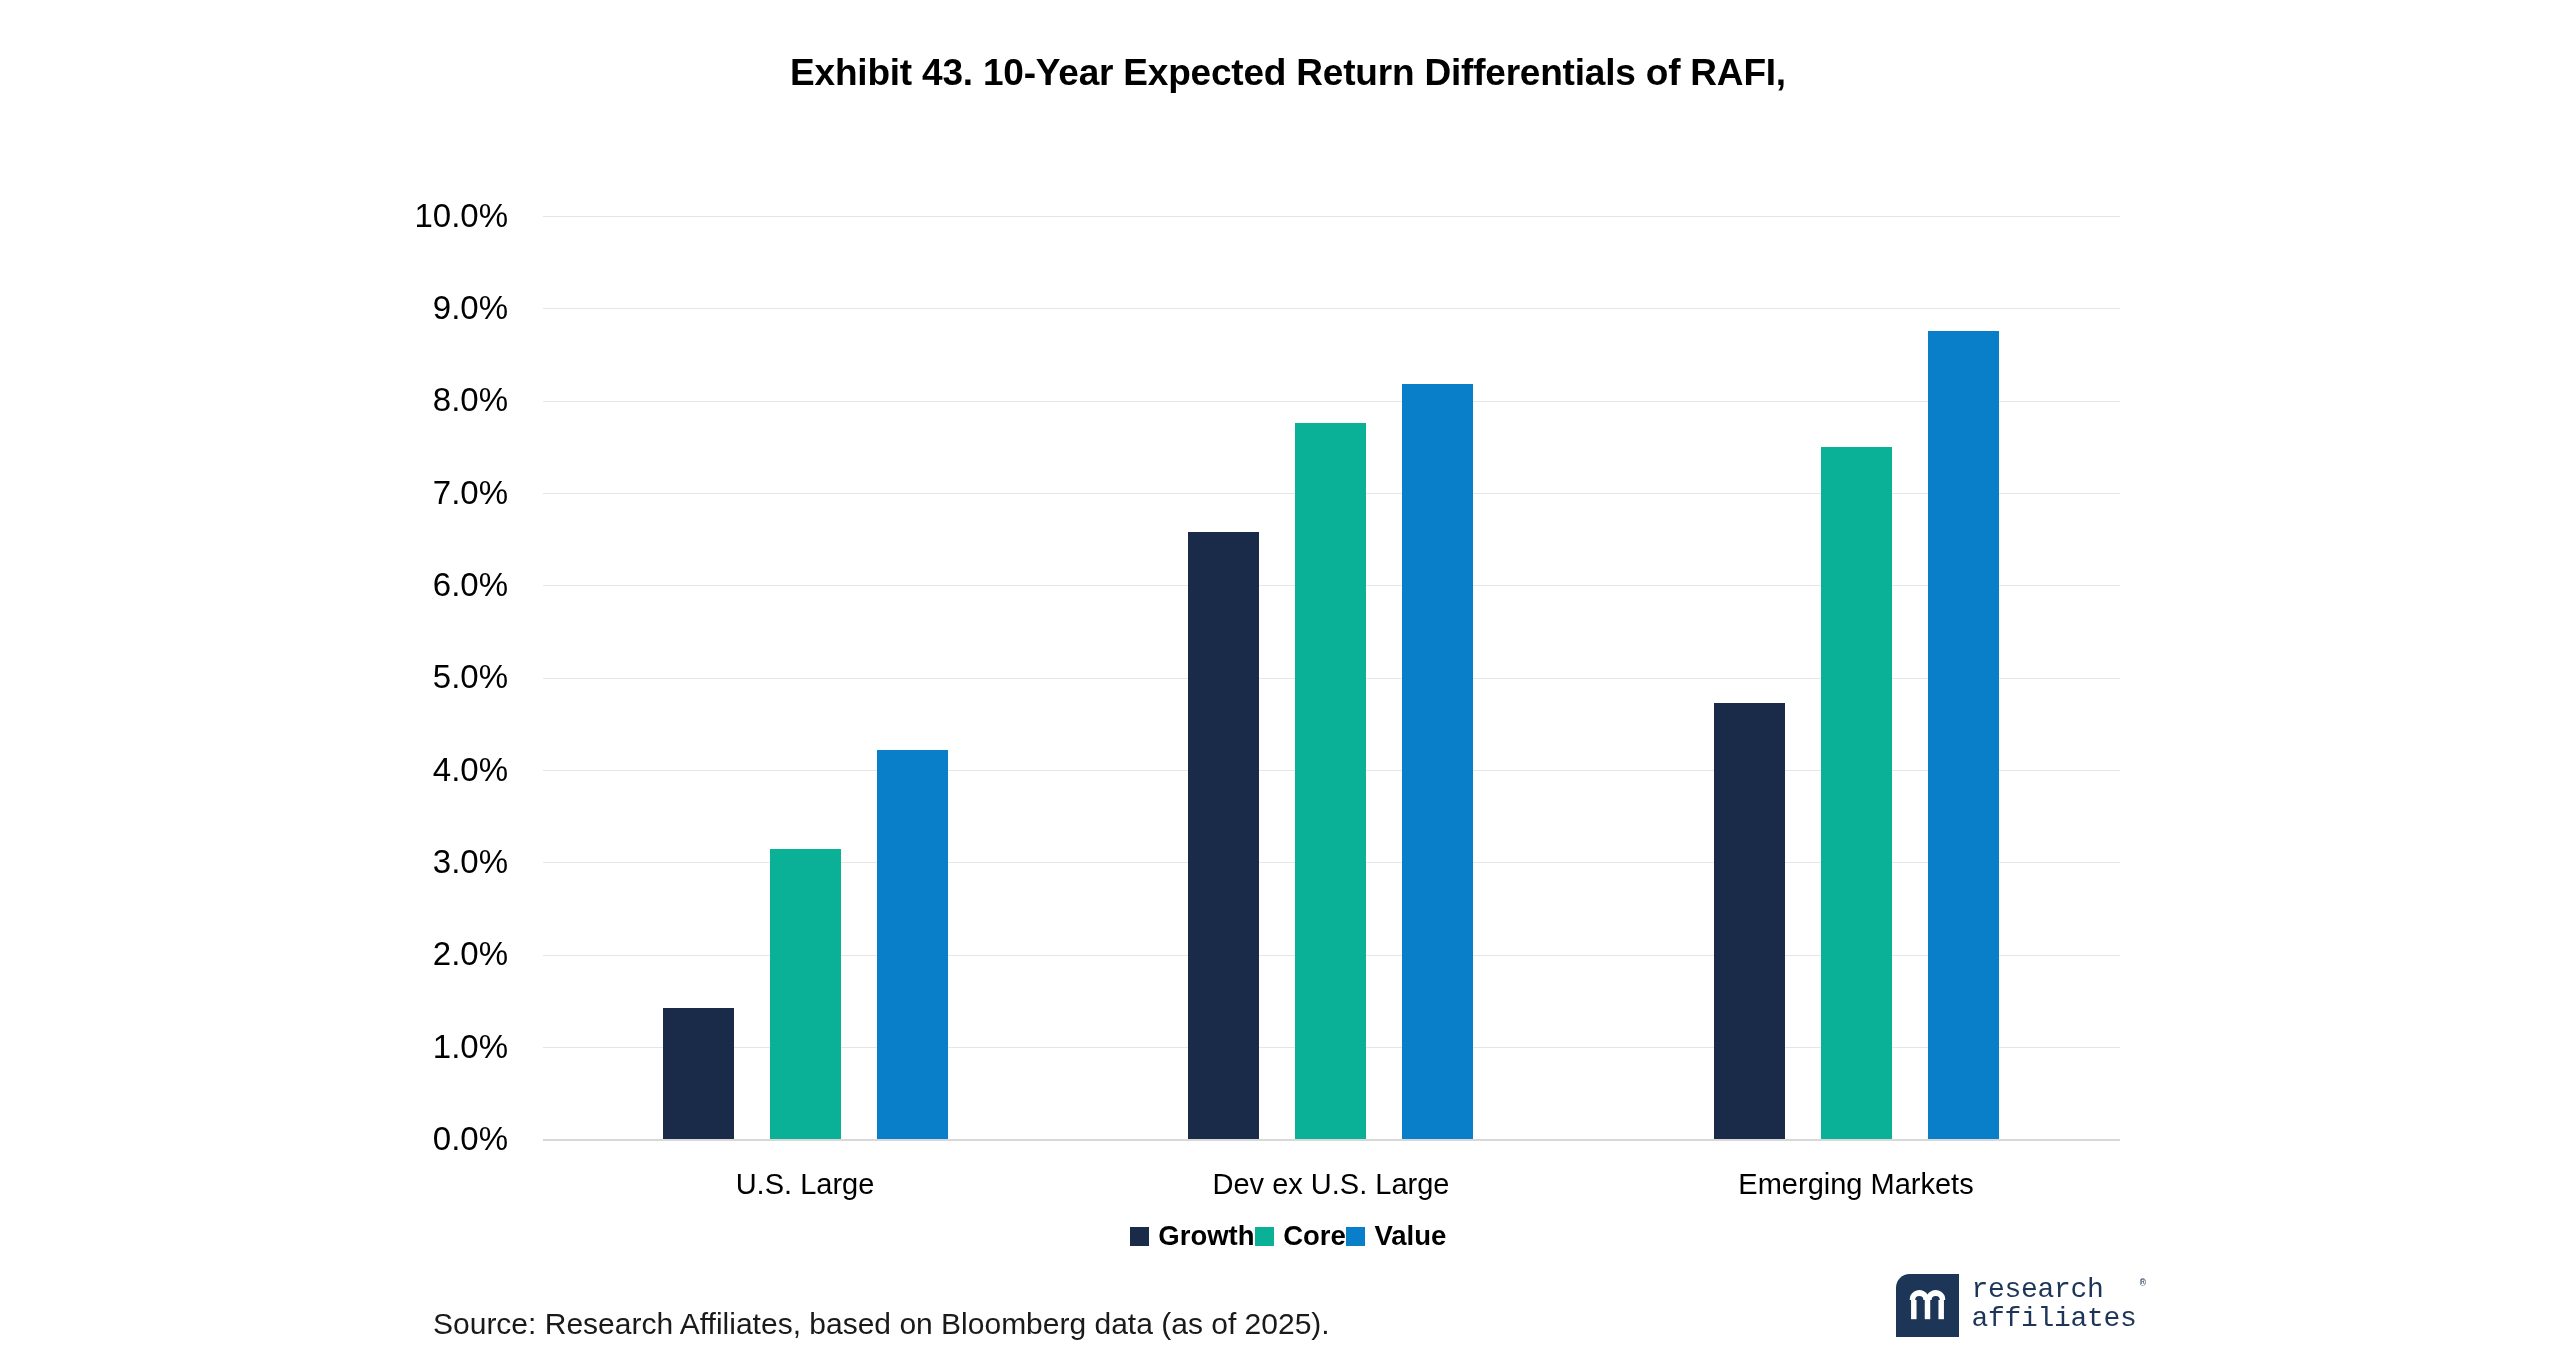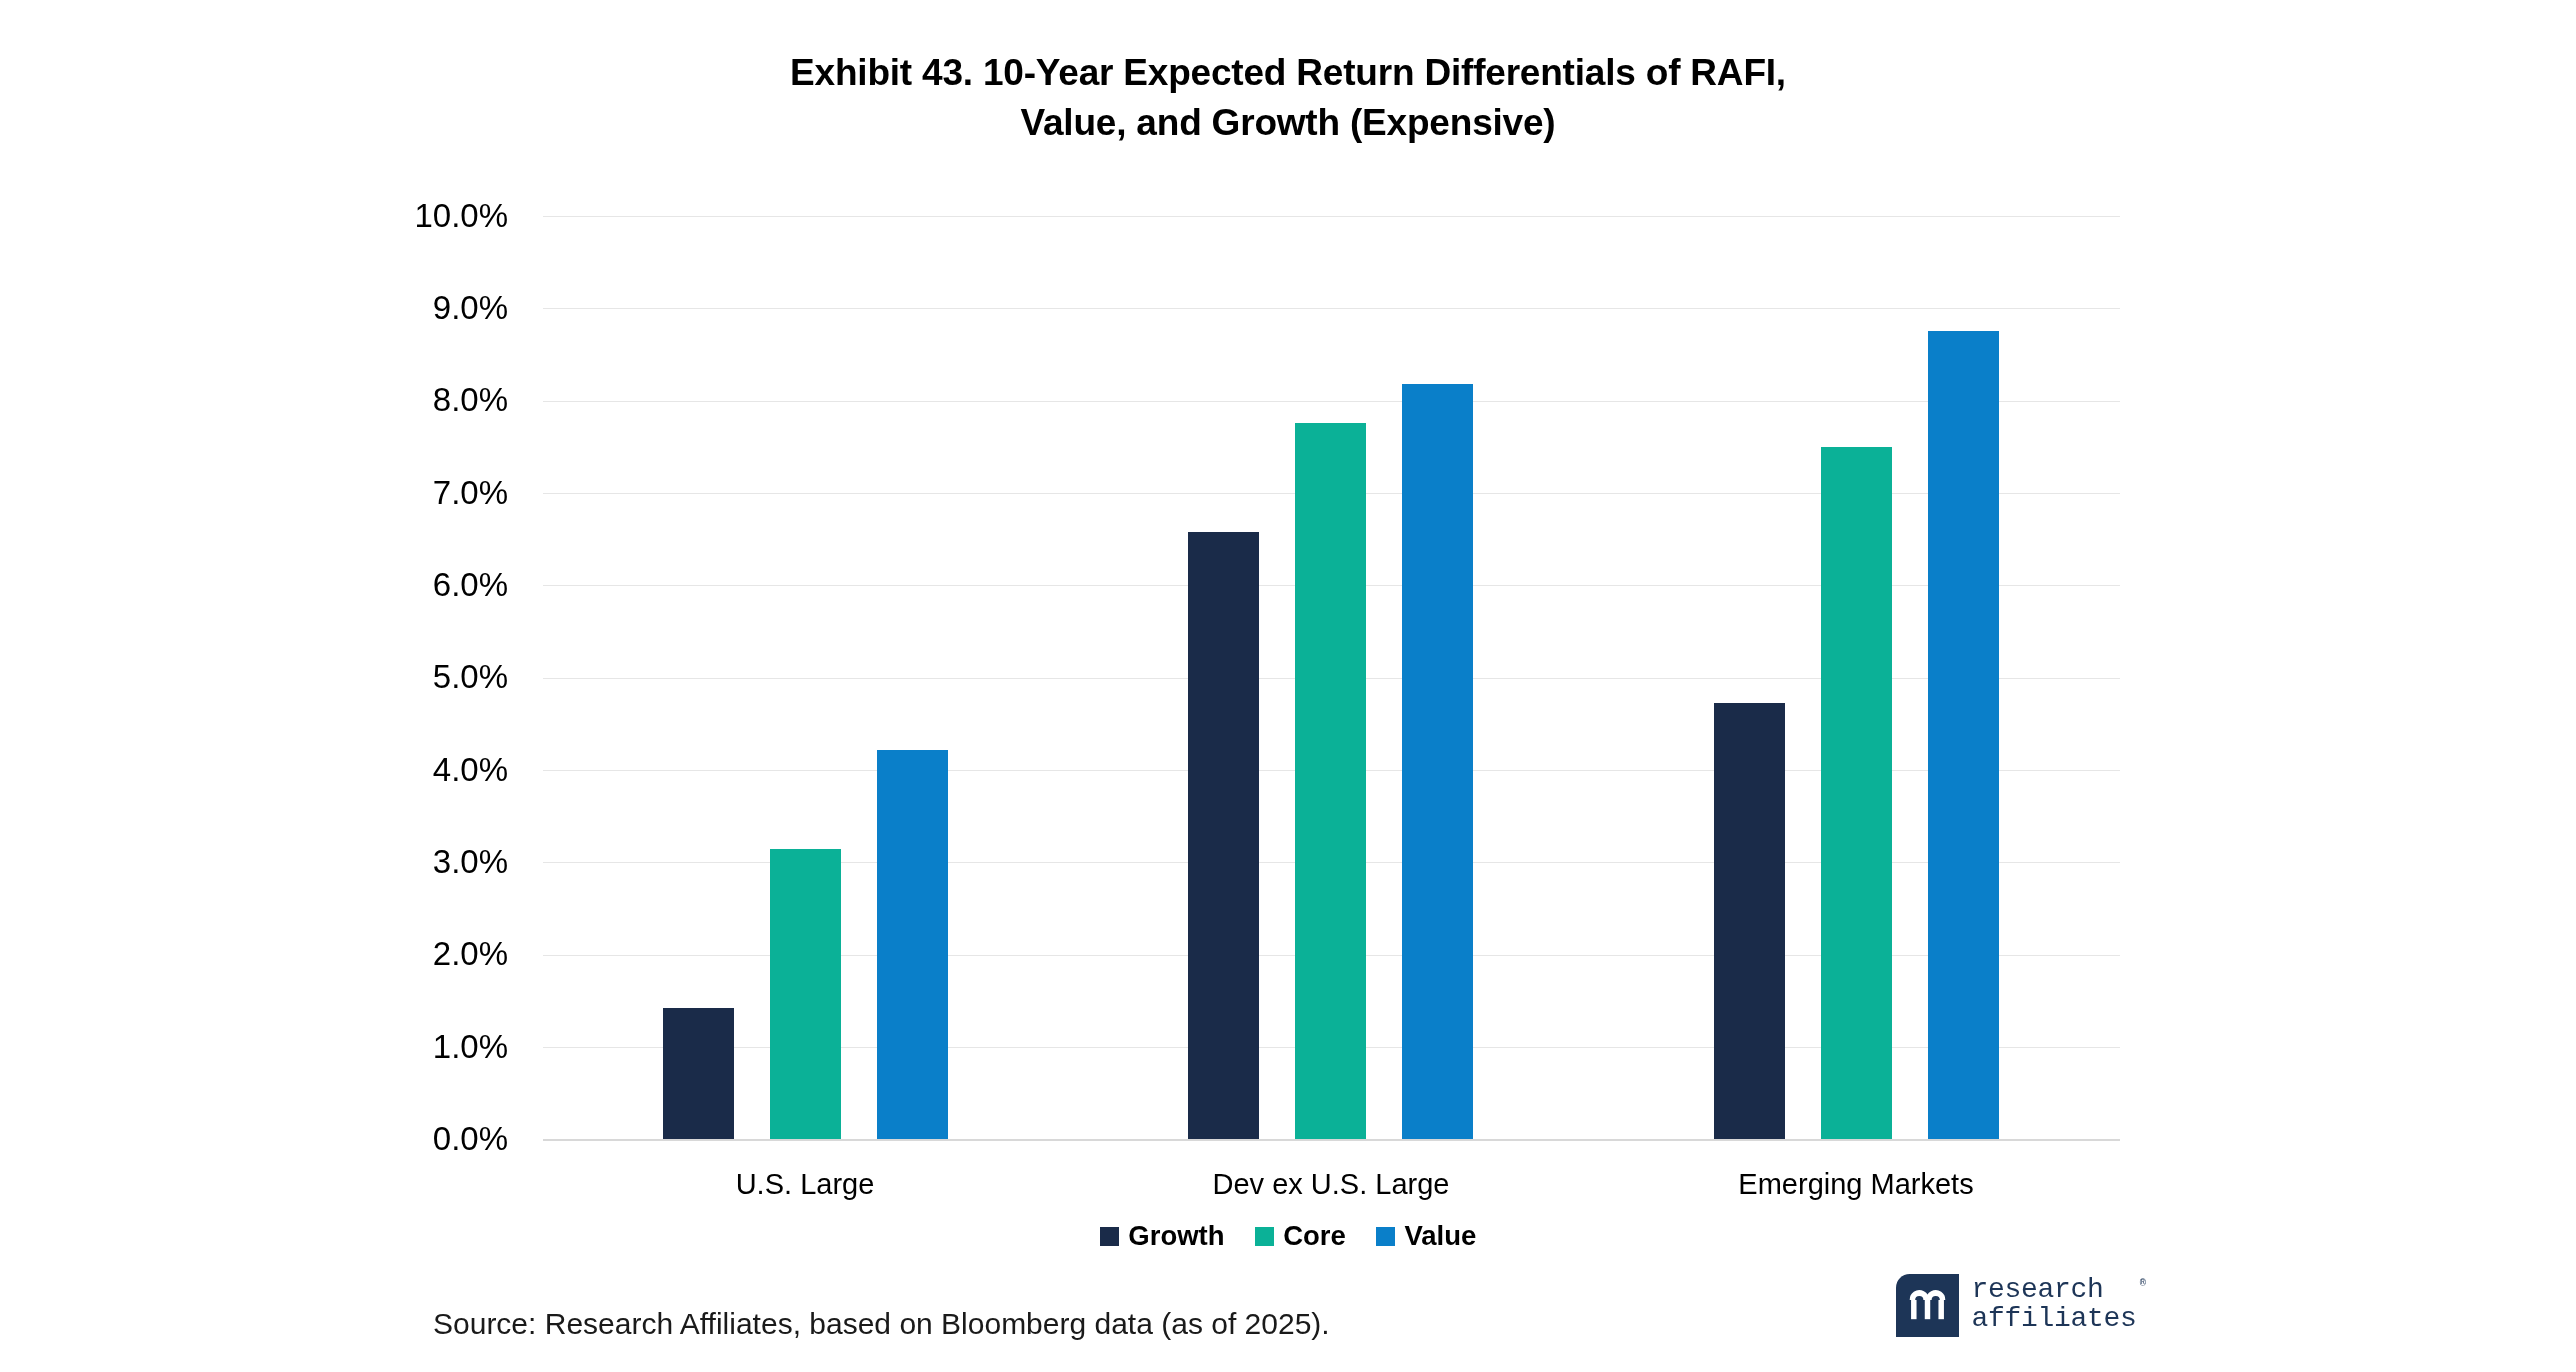--- a/index.html
+++ b/index.html
@@ -98,21 +98,20 @@
 
   
   #legend {
     position: absolute;
     left: 0;
     top: 1220px;
     width: 2576px;
     display: flex;
     justify-content: center;
     align-items: center;
-    gap: 30px;
   }
   .legend-item {
     display: flex;
     align-items: center;
     gap: 9.6px;
     font-size: 27.5px;
     font-weight: bold;
     color: #000000;
   }
   .legend-swatch {
@@ -169,21 +168,20 @@
     top: 1.4px;
     font-size: 10.3px;
     color: #1d3557;
   }
 </style>
 </head>
 <body>
 
 <div id="chart-title">
   <span class="title-line">Exhibit 43. 10-Year Expected Return Differentials of RAFI,</span>
-  <span class="title-line">Value, and Growth (Expensive)</span>
 </div>
 
 <div id="plot-area">
     <div class="gridline" style="top: 0px;"></div>
     <div class="gridline" style="top: 92px;"></div>
     <div class="gridline" style="top: 185px;"></div>
     <div class="gridline" style="top: 277px;"></div>
     <div class="gridline" style="top: 369px;"></div>
     <div class="gridline" style="top: 462px;"></div>
     <div class="gridline" style="top: 554px;"></div>

